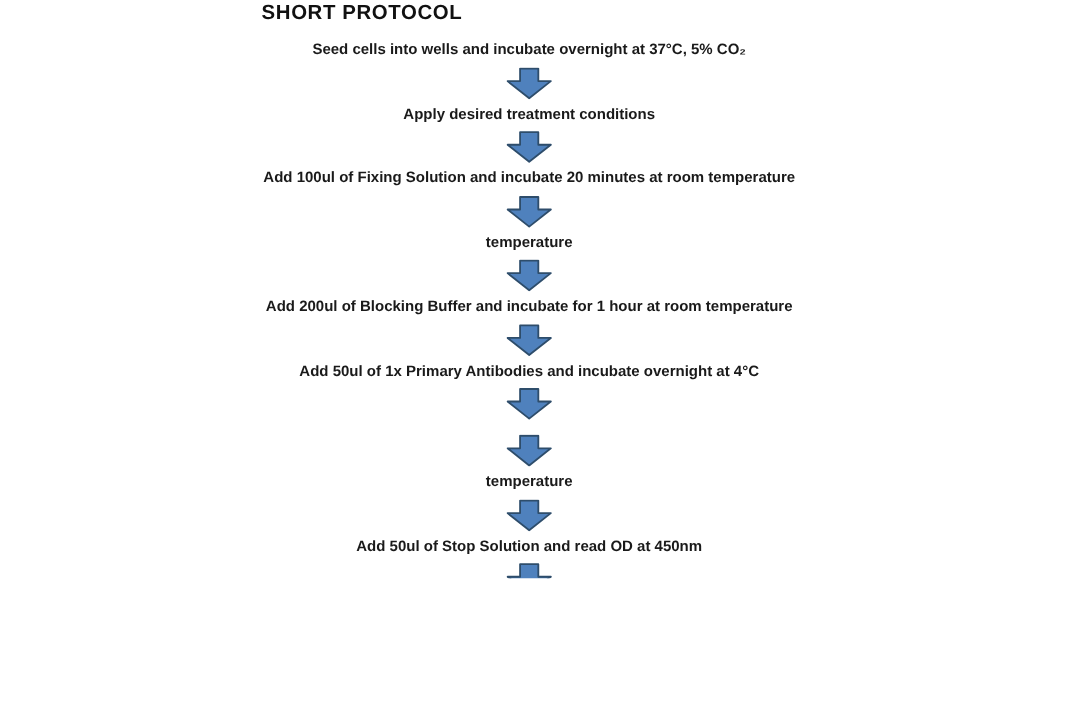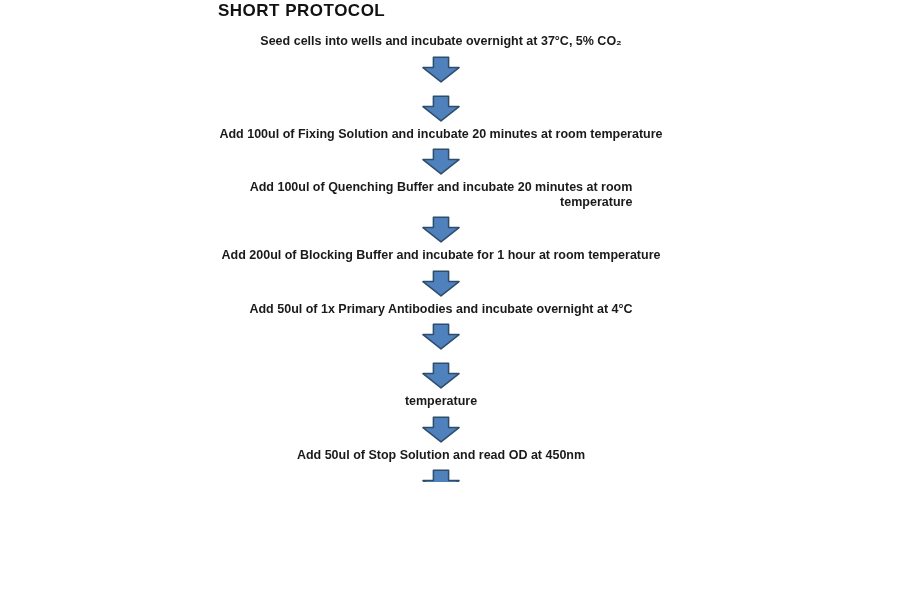--- a/index.html
+++ b/index.html
@@ -59,31 +59,33 @@
 
 <div class="canvas">
   <div class="title">SHORT PROTOCOL</div>
   <div class="flow">
       <div class="step-text">
         <span class="line">Seed cells into wells and incubate overnight at 37°C, 5% CO₂</span>
       </div>
       <svg class="arrow" viewBox="0 0 40 28">
         <polygon points="12,1 28,1 28,12 39,12 20,27 1,12 12,12" fill="#4f81bd" stroke="#2e4d6b" stroke-width="1.6" stroke-linejoin="round"></polygon>
       </svg>
+      <div class="step-text">
+        <span class="line">Apply desired treatment conditions</span>
+      </div>
       <svg class="arrow" viewBox="0 0 40 28">
         <polygon points="12,1 28,1 28,12 39,12 20,27 1,12 12,12" fill="#4f81bd" stroke="#2e4d6b" stroke-width="1.6" stroke-linejoin="round"></polygon>
       </svg>
       <div class="step-text">
         <span class="line">Add 100ul of Fixing Solution and incubate 20 minutes at room temperature</span>
       </div>
       <svg class="arrow" viewBox="0 0 40 28">
         <polygon points="12,1 28,1 28,12 39,12 20,27 1,12 12,12" fill="#4f81bd" stroke="#2e4d6b" stroke-width="1.6" stroke-linejoin="round"></polygon>
       </svg>
       <div class="step-text">
-        <span class="line">Add 100ul of Quenching Buffer and incubate 20 minutes at room</span>
         <span class="line">temperature</span>
       </div>
       <svg class="arrow" viewBox="0 0 40 28">
         <polygon points="12,1 28,1 28,12 39,12 20,27 1,12 12,12" fill="#4f81bd" stroke="#2e4d6b" stroke-width="1.6" stroke-linejoin="round"></polygon>
       </svg>
       <div class="step-text">
         <span class="line">Add 200ul of Blocking Buffer and incubate for 1 hour at room temperature</span>
       </div>
       <svg class="arrow" viewBox="0 0 40 28">
         <polygon points="12,1 28,1 28,12 39,12 20,27 1,12 12,12" fill="#4f81bd" stroke="#2e4d6b" stroke-width="1.6" stroke-linejoin="round"></polygon>

